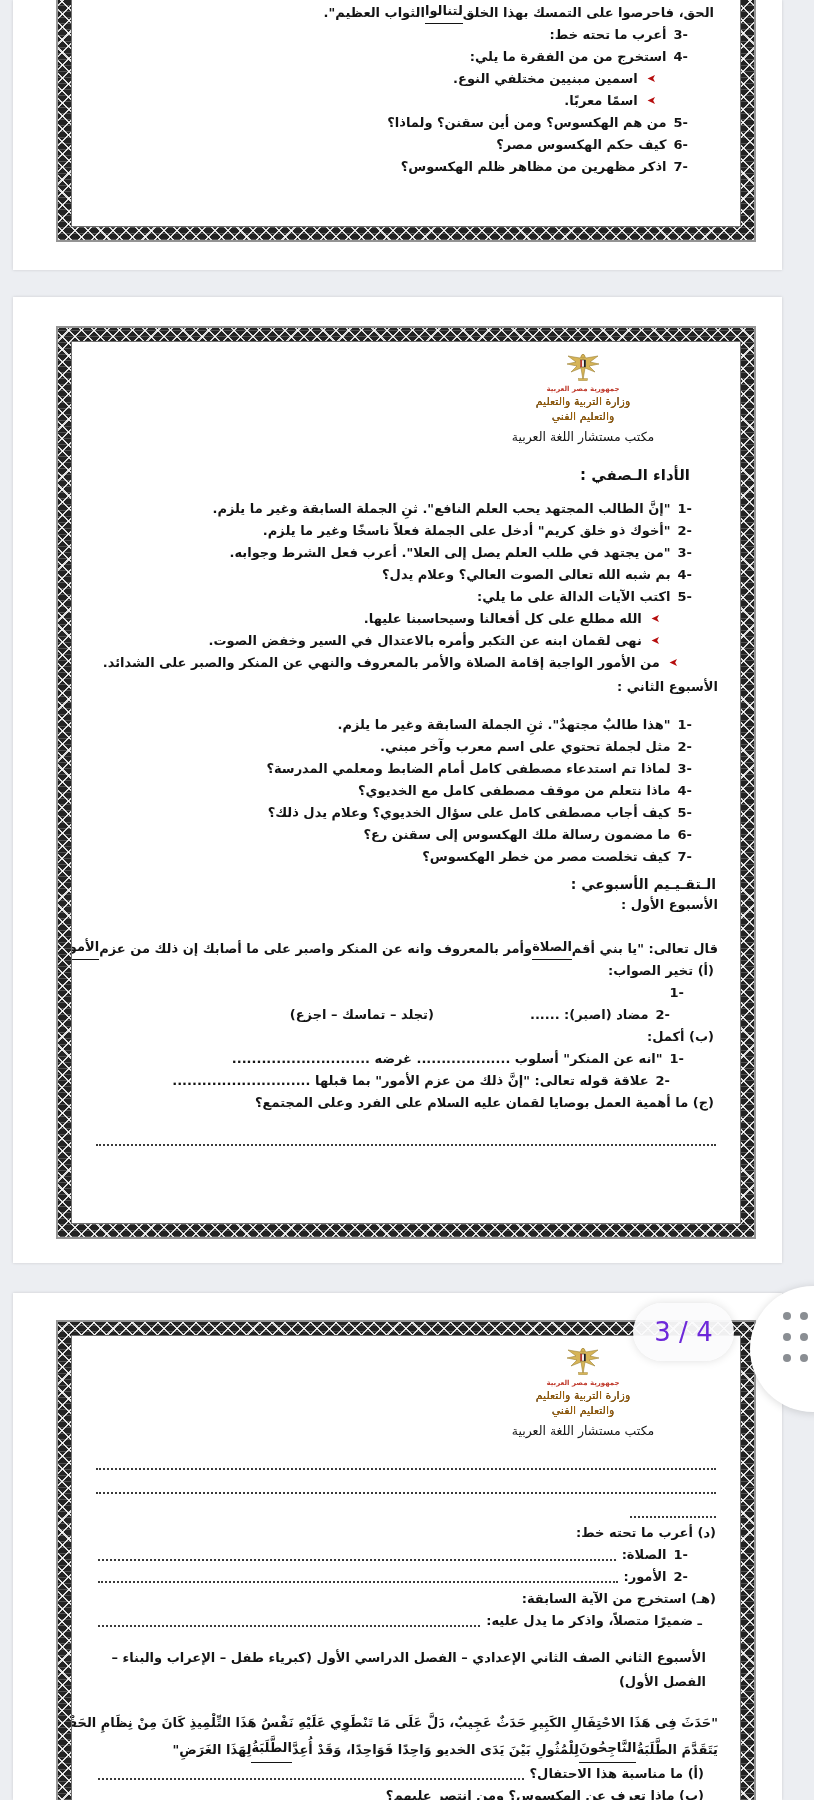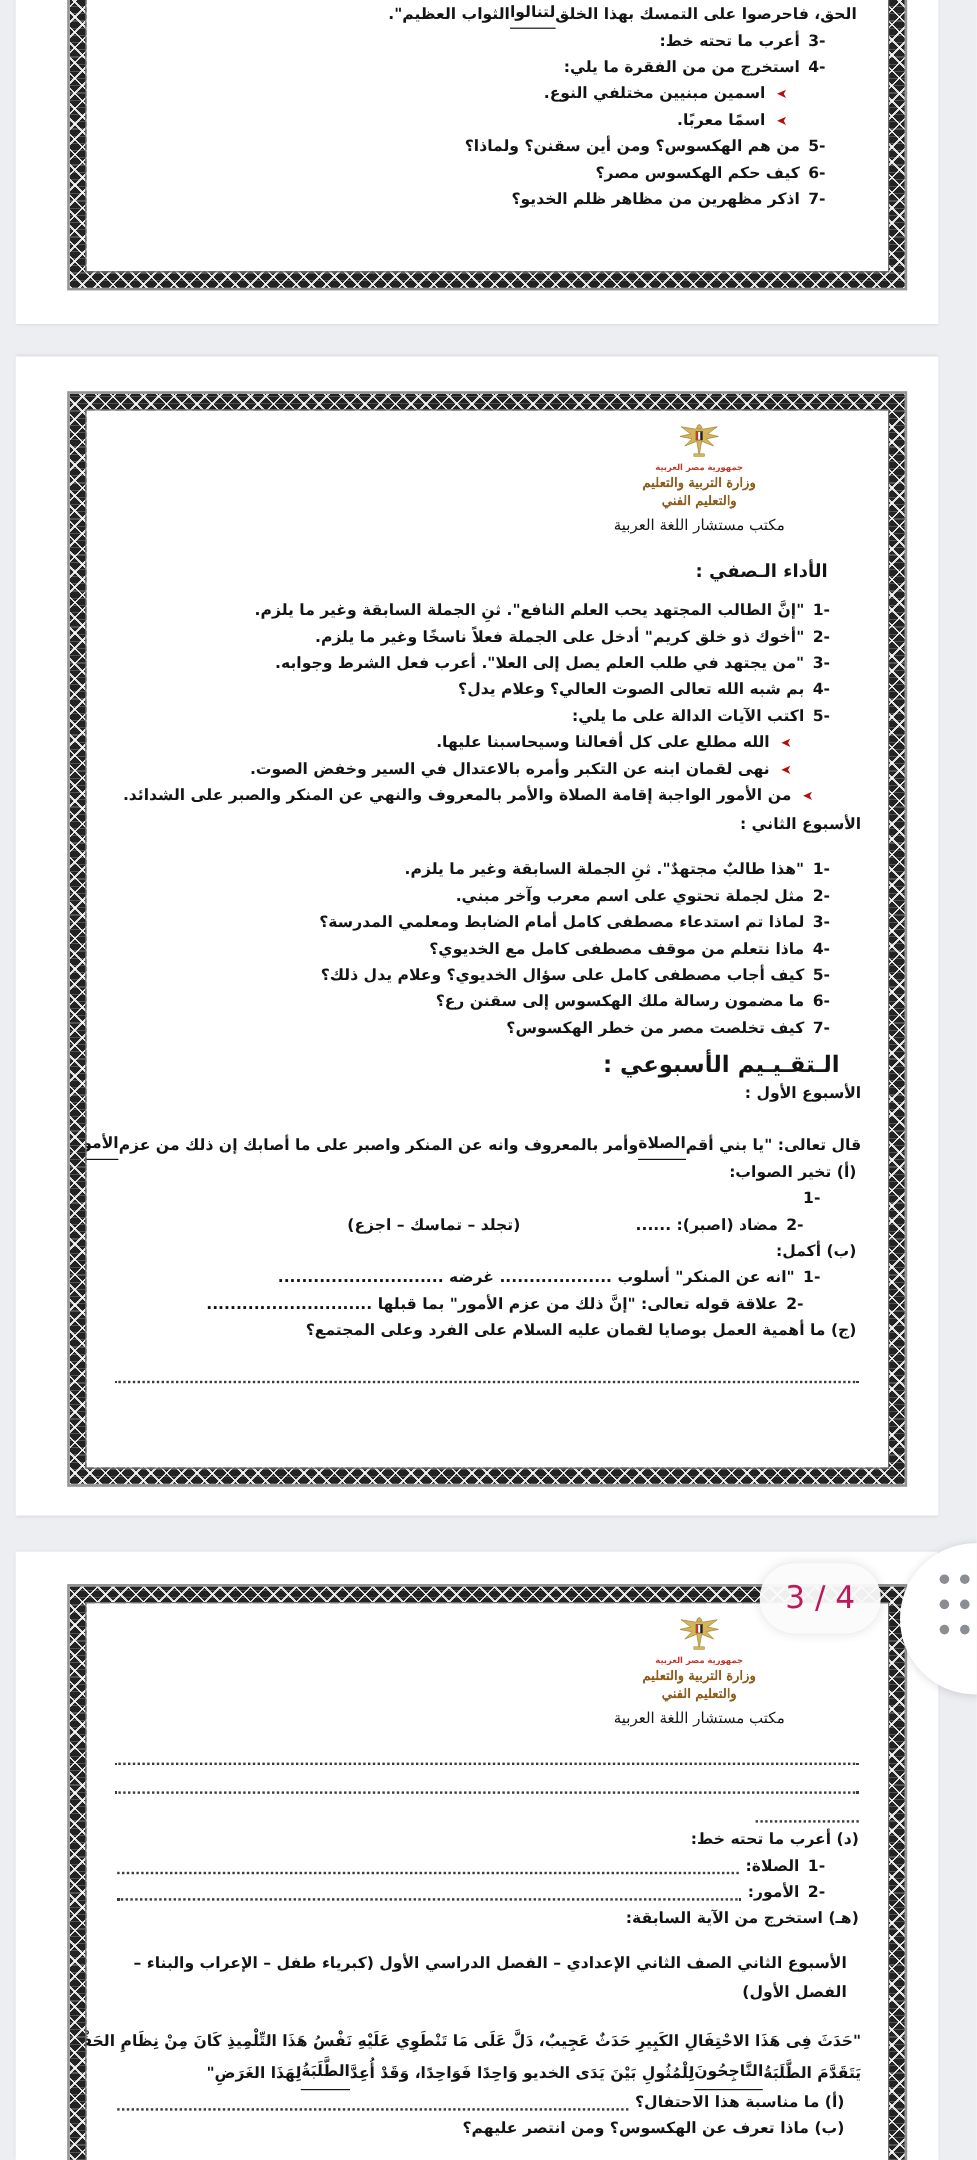--- a/index.html
+++ b/index.html
@@ -39,39 +39,39 @@
   .ind2{padding-right:58px}
   .num{direction:ltr;unicode-bidi:isolate;margin-left:7px;white-space:pre}
   .arrow{color:#b60d0d;display:inline-block;transform:scaleX(-1);font-size:11px;
          margin-left:9px;line-height:22px}
   .u{border-bottom:1.6px solid #141414;padding-bottom:1px}
   .leader{flex:1 1 auto;border-bottom:2px dotted #3a3a3a;margin:0 6px 5px 4px;min-width:30px}
   .dotline{border-bottom:2px dotted #3a3a3a;height:16px;margin:6px 2px 4px 2px}
   .dotshort{width:86px;margin-left:auto;margin-right:2px}
 
   .h-perf{font-size:15px;letter-spacing:2px;padding-right:28px;margin:22px 0 14px}
-  .h-eval{font-size:19px;letter-spacing:2px;margin:8px 16px 2px;padding-right:2px}
+  .h-eval{font-size:14px;letter-spacing:2px;margin:8px 0 2px;padding-right:2px}
   .wk{margin:2px 0}
   .gap8{height:8px}.gap14{height:14px}.gap18{height:18px}
 
   
   .logo{width:190px;margin:4px 40px 0 auto;text-align:center;direction:rtl}
   .logo .rep{color:#c0392b;font-size:7px;font-weight:bold;line-height:9px;letter-spacing:.5px}
   .logo .cal{font-size:11px;font-weight:400;line-height:15px;color:#a16207;
              text-shadow:0 0 .6px #000}
   .logo .office{font-size:12.5px;font-weight:normal;margin-top:5px}
 
   .split{display:flex;align-items:flex-end;line-height:22px}
   .splitgap{width:96px}
 
   
   #pill{position:absolute;left:633px;top:1303px;width:101px;height:58px;border-radius:29px;
         background:rgba(251,251,252,.95);box-shadow:0 0 10px rgba(0,0,0,.13);
         display:flex;align-items:center;justify-content:center;
-        font-size:26px;color:#be185d;z-index:6}
+        font-size:26px;color:#6d28d9;z-index:6}
   #gridbtn{position:absolute;left:750px;top:1286px;width:126px;height:126px;border-radius:50%;
         background:#fff;box-shadow:0 1px 8px rgba(0,0,0,.15);z-index:6}
   #gridbtn .dots{position:absolute;left:33px;top:26px;display:grid;
         grid-template-columns:repeat(2,8px);grid-auto-rows:8px;column-gap:9px;row-gap:13px}
   #gridbtn .dot{width:8px;height:8px;border-radius:50%;background:#8a8e93}
 </style>
 </head>
 <body>
 
 <div class="sheet" id="sheet1">
@@ -102,21 +102,21 @@
         <div class="ln ind1">
           <span class="num">5-</span>
             <span>من هم الهكسوس؟ ومن أين سقنن؟ ولماذا؟</span>
         </div>
         <div class="ln ind1">
           <span class="num">6-</span>
             <span>كيف حكم الهكسوس مصر؟</span>
         </div>
         <div class="ln ind1">
           <span class="num">7-</span>
-            <span>اذكر مظهرين من مظاهر ظلم الخديو؟</span>
+            <span>اذكر مظهرين من مظاهر ظلم الهكسوس؟</span>
         </div>
       </div>
     </div>
   </div>
 </div>
 
 <div class="sheet" id="sheet2">
   <div class="frame">
     <div class="inner">
       <div class="content">
@@ -272,20 +272,24 @@
           <span class="num">1-</span>
             <span>الصلاة:</span>
             <span class="leader"></span>
         </div>
         <div class="ln" style="padding-right:30px">
           <span class="num">2-</span>
             <span>الأمور:</span>
             <span class="leader"></span>
         </div>
         <div class="ln" style="padding-right:2px">(هـ) استخرج من الآية السابقة:</div>
+        <div class="ln" style="padding-right:16px">
+          <span>ـ ضميرًا متصلاً، واذكر ما يدل عليه:</span>
+            <span class="leader"></span>
+        </div>
 
         <div class="gap14"></div>
         <div class="wrapln" style="padding:0 12px">الأسبوع الثاني  الصف الثاني الإعدادي – الفصل الدراسي الأول (كبرياء طفل – الإعراب والبناء – الفصل الأول)</div>
         <div class="gap18"></div>
 
         <div class="ln">"حَدَثَ فِى هَذَا الاحْتِفَالِ الكَبِيرِ حَدَثٌ عَجِيبٌ، دَلَّ عَلَى مَا تَنْطَوِي عَلَيْهِ نَفْسُ هَذَا التِّلْمِيذِ كَانَ مِنْ نِظَامِ الحَفْلِ أَنْ</div>
         <div class="ln" style="line-height:27px">
           <span>يَتَقَدَّمَ الطَّلَبَةُ </span>
             <span class="u">النَّاجِحُونَ</span>
             <span> لِلْمُثُولِ بَيْنَ يَدَى الخديو وَاحِدًا فَوَاحِدًا، وَقَدْ أُعِدَّ </span>

